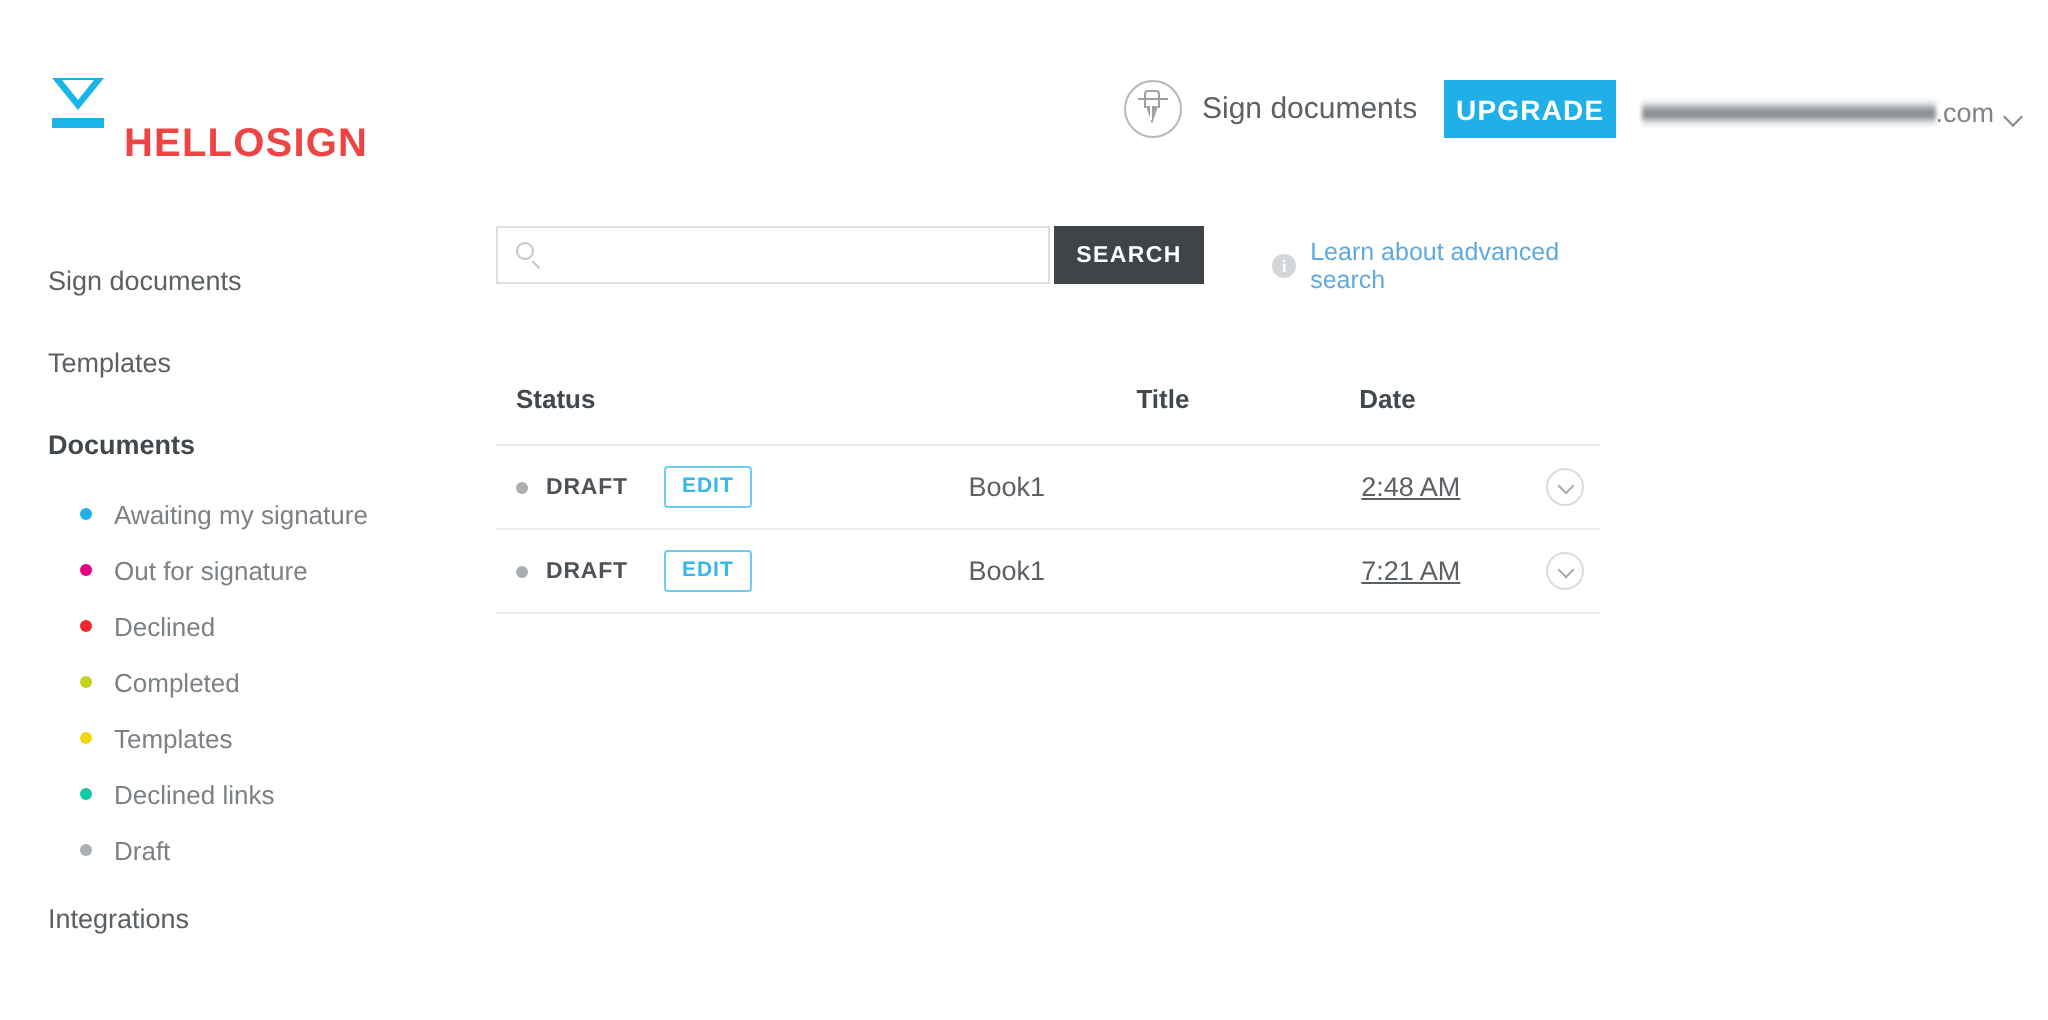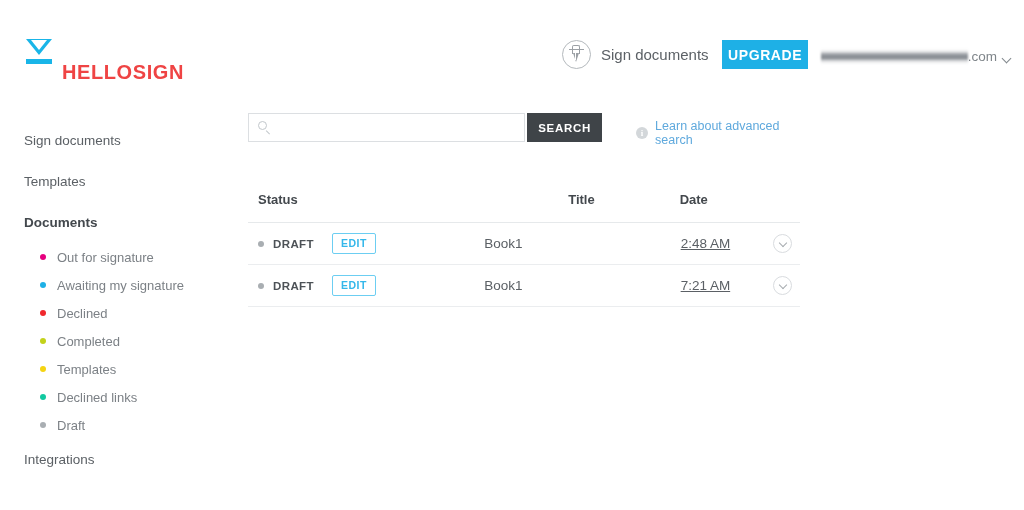--- a/index.html
+++ b/index.html
@@ -408,26 +408,26 @@
   <div class="nav-row">
     <span class="nav-top">Templates</span>
   </div>
 
   <div class="nav-row">
     <span class="nav-top section">Documents</span>
   </div>
 
   <div>
     <div class="nav-sub">
+      <span class="dot" style="background:#1eb0e6"></span>
+      <span>Awaiting my signature</span>
+    </div>
+    <div class="nav-sub">
       <span class="dot" style="background:#e6007e"></span>
       <span>Out for signature</span>
-    </div>
-    <div class="nav-sub">
-      <span class="dot" style="background:#1eb0e6"></span>
-      <span>Awaiting my signature</span>
     </div>
     <div class="nav-sub">
       <span class="dot" style="background:#f0282d"></span>
       <span>Declined</span>
     </div>
     <div class="nav-sub">
       <span class="dot" style="background:#c3d21a"></span>
       <span>Completed</span>
     </div>
     <div class="nav-sub">

